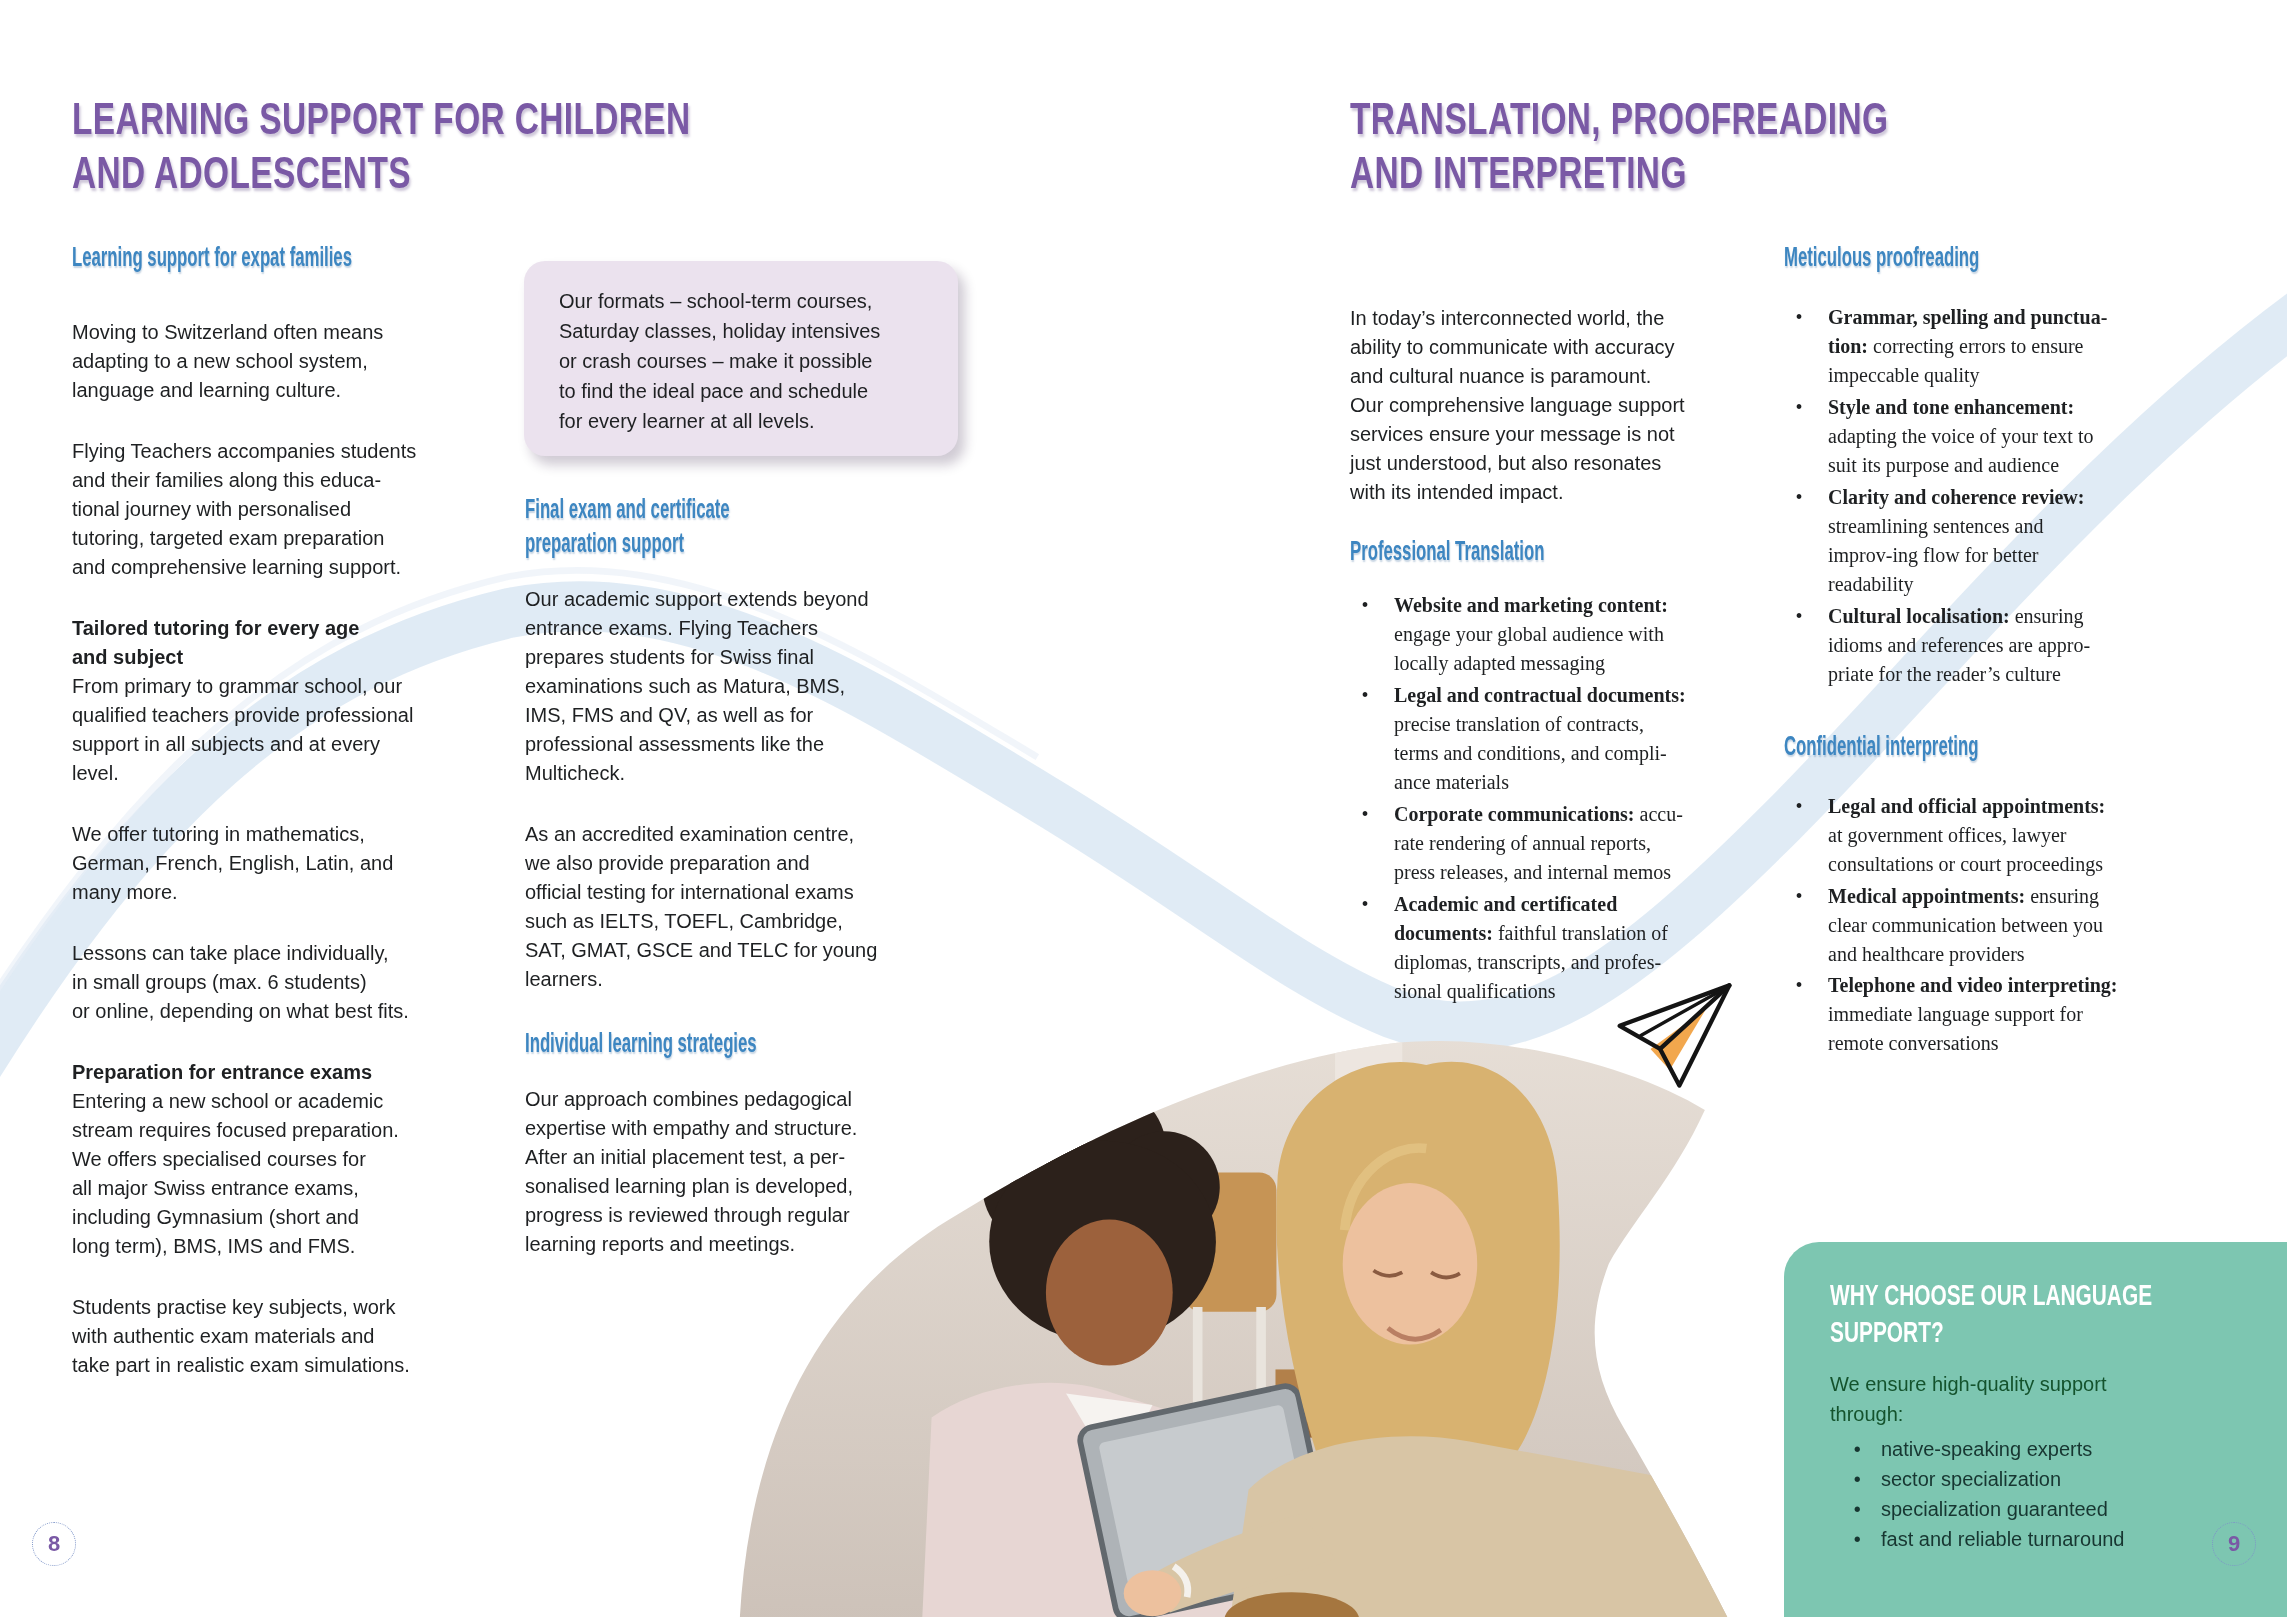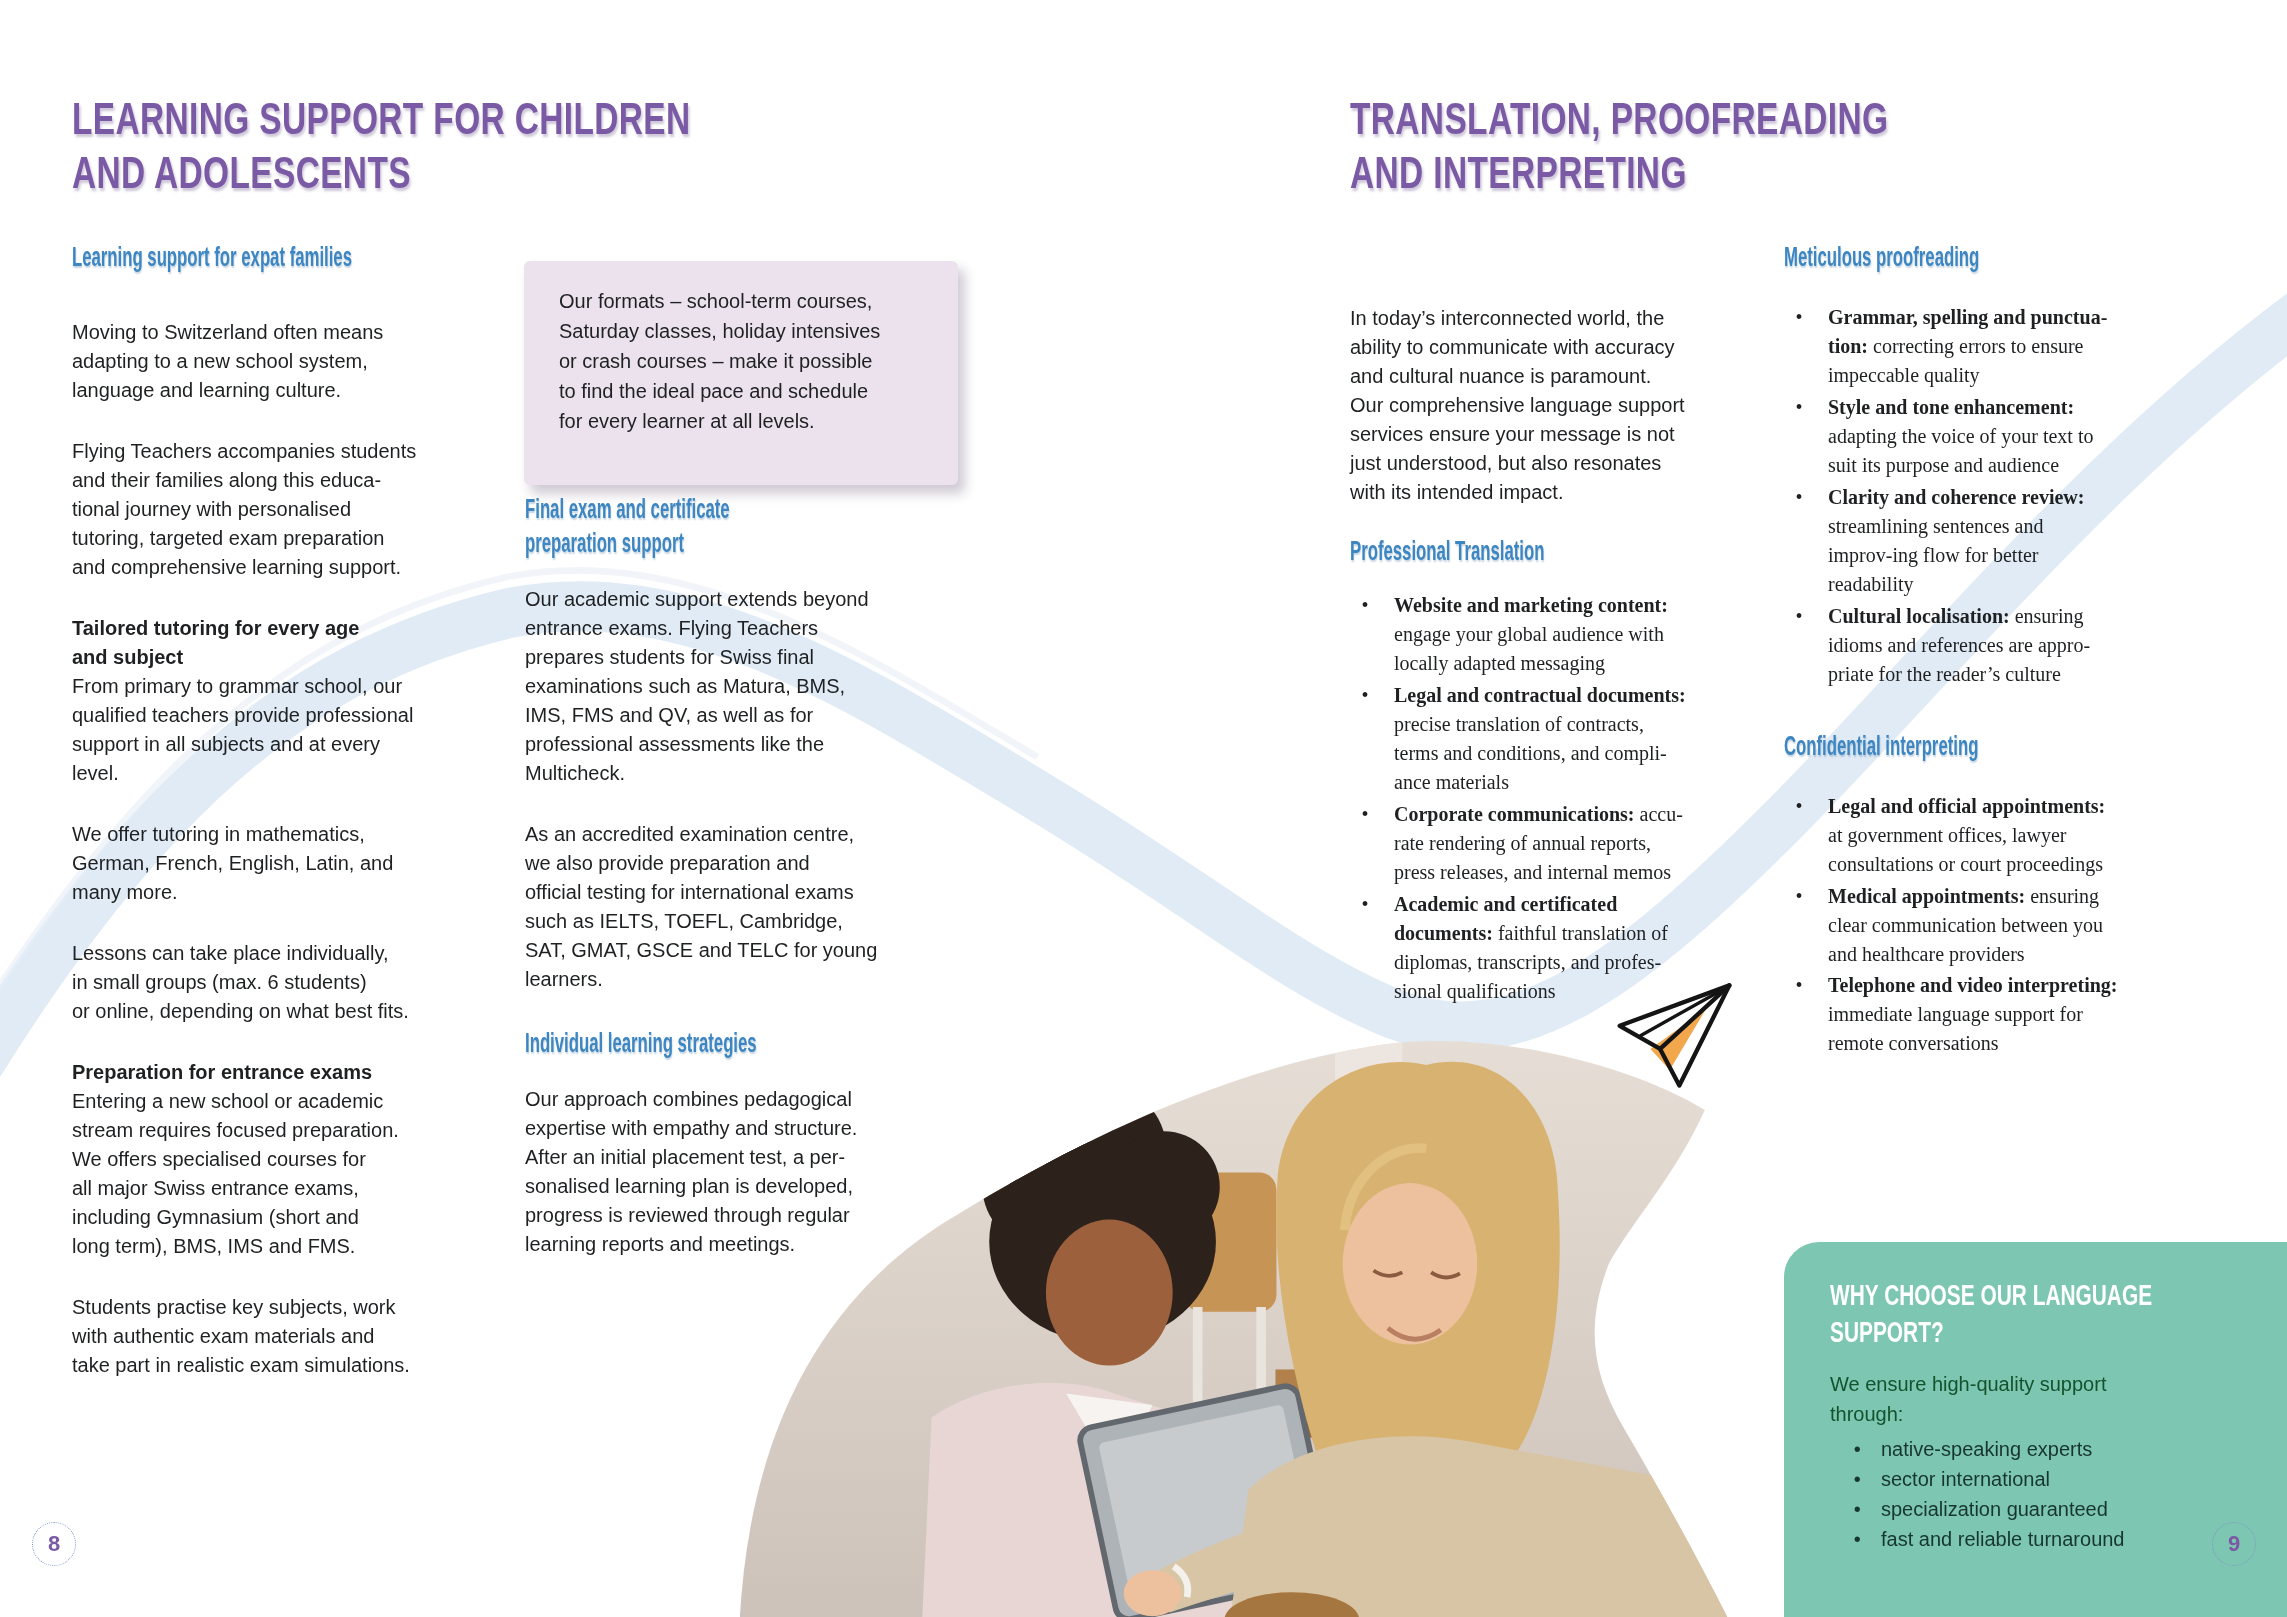--- a/index.html
+++ b/index.html
@@ -23,21 +23,21 @@
               text-shadow:1px 1.9px 1.9px rgba(50,100,150,.28);}
   .blocks .bh:first-child{margin-top:0;}
   .blocks b, .bullets b{font-weight:bold;}
 
   ul.bullets{list-style:none;margin:0;padding:0;}
   ul.bullets li{position:relative;padding-left:44px;margin:0 0 2.9px 0;
                 font-size:20px;line-height:29px;white-space:pre-line;font-family:Liberation Serif, serif;}
   ul.bullets li::before{content:"\2022";position:absolute;left:11.5px;top:0;}
 
   
-  .formats-box{left:524px;top:261px;width:434px;height:224px;background:#ebe2ee;border-radius:6px;
+  .formats-box{left:524px;top:261px;width:434px;height:195px;background:#ebe2ee;border-radius:21px;
                box-shadow:6.7px 8.6px 11.5px rgba(40,20,60,.22);}
   .formats-box .inner{position:absolute;left:35px;top:25px;width:365px;
                       font-size:20px;line-height:30px;white-space:pre-line;color:#1e2022;}
 
   
   .why-box{left:1784px;top:1242px;width:503px;height:376px;background:#7dc6b1;border-radius:35px 0 0 0;}
   .why-box .wtitle{position:absolute;left:46px;top:35px;font-size:29px;line-height:37px;font-weight:bold;
                    color:#ffffff;transform:scaleX(.72);transform-origin:0 0;white-space:pre-line;}
   .why-box .wintro{position:absolute;left:46px;top:127px;width:403px;font-size:20px;line-height:30px;
                    color:#14532d;white-space:pre-line;}
@@ -258,21 +258,21 @@
       </ul>
   </div>
 
   <div class="abs z2 why-box">
     <div class="wtitle">WHY CHOOSE OUR LANGUAGE
 SUPPORT?</div>
     <div class="wintro">We ensure high-quality support
 through:</div>
     <ul>
         <li>native-speaking experts</li>
-        <li>sector international</li>
+        <li>sector specialization</li>
         <li>specialization guaranteed</li>
         <li>fast and reliable turnaround</li>
       </ul>
   </div>
 
   <div class="abs z3 page-badge" style="left:2212px;top:1522px">9</div>
 
 </div>
 
 

